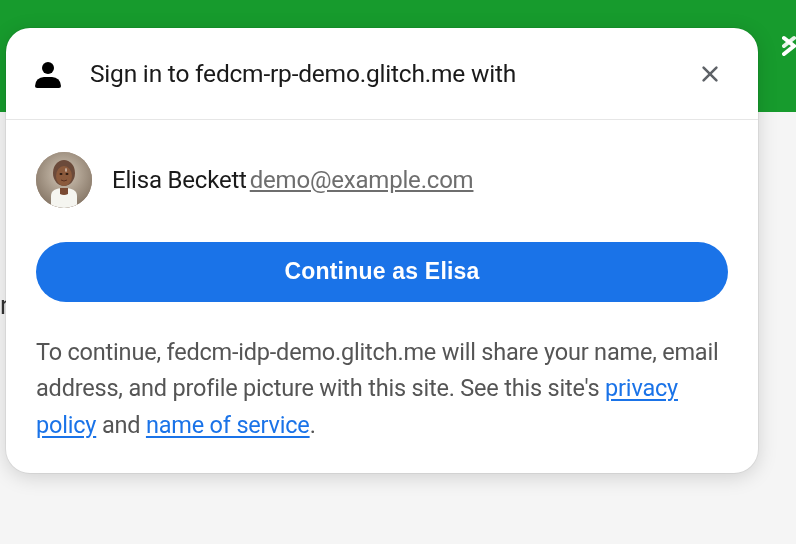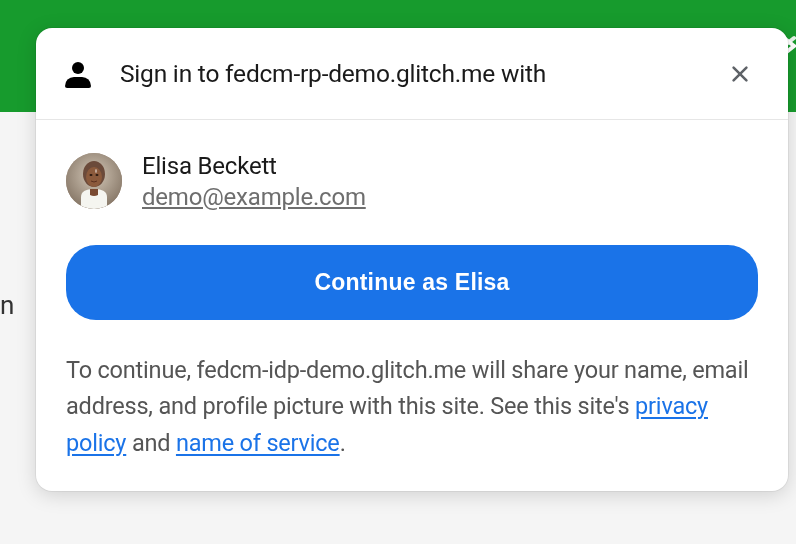--- a/index.html
+++ b/index.html
@@ -35,25 +35,25 @@
     }
     .bg-text {
       position: absolute;
       left: 0;
       top: 290px;
       font-size: 26px;
       color: #333;
     }
     .dialog {
       position: absolute;
-      left: 36px;
+      left: 6px;
       top: 28px;
       width: 752px;
       background: #fff;
-      border-radius: 16px;
+      border-radius: 24px;
       box-shadow: 0 4px 20px rgba(0,0,0,0.15), 0 0 0 1px rgba(0,0,0,0.05);
       overflow: hidden;
     }
     .dialog-header {
       display: flex;
       align-items: center;
       padding: 28px 30px 26px 28px;
       border-bottom: 1px solid #e6e6e6;
     }
     .person-icon {
@@ -120,37 +120,37 @@
       background: linear-gradient(135deg, #b8a698 0%, #8a7665 100%);
       position: relative;
       flex-shrink: 0;
     }
     .avatar svg {
       width: 100%;
       height: 100%;
     }
     .account-info {
       display: flex;
-      flex-direction: column;
+      flex-direction: row;
       gap: 3px;
     }
     .account-name {
       font-size: 24px;
       color: #1a1a1a;
       letter-spacing: -0.2px;
     }
     .account-email {
       font-size: 24px;
       color: #6e6e6e;
       letter-spacing: -0.2px;
       text-decoration: underline;
     }
     .continue-btn {
       width: 100%;
-      height: 75px;
+      height: 60px;
       background: #1a73e8;
       border: none;
       border-radius: 30px;
       color: #fff;
       font-size: 23px;
       font-weight: 600;
       cursor: pointer;
       letter-spacing: 0.2px;
       margin-bottom: 32px;
     }

